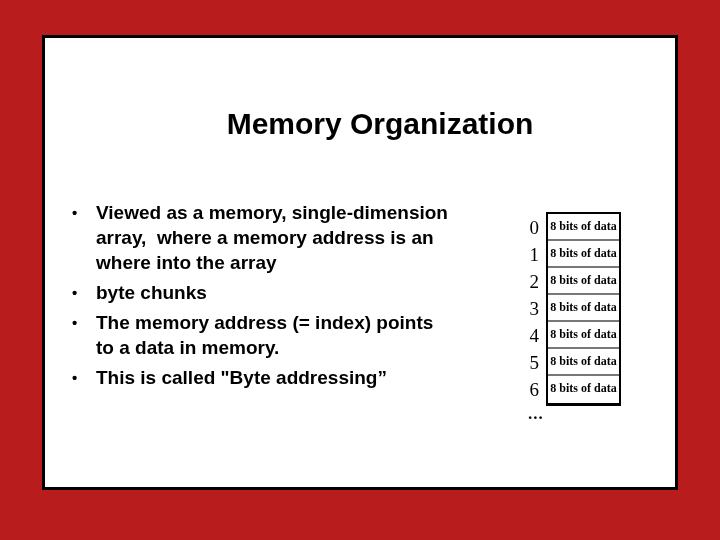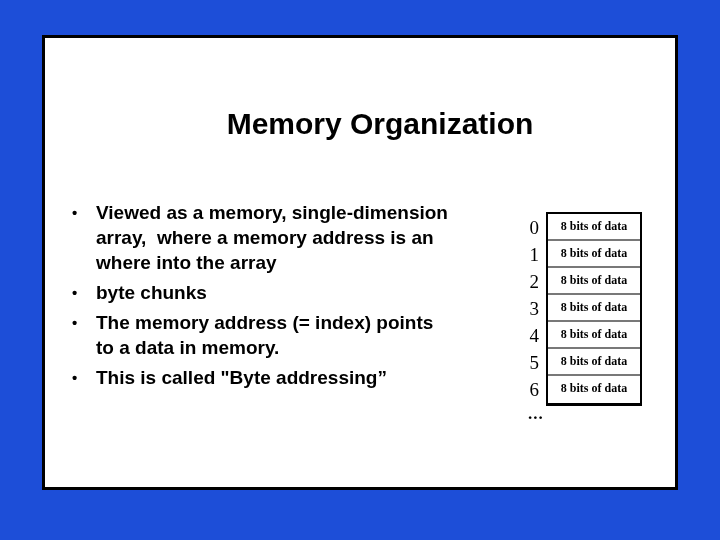--- a/index.html
+++ b/index.html
@@ -8,21 +8,21 @@
     background: #ffffff;
     width: 720px;
     height: 540px;
     overflow: hidden;
     font-family: "Liberation Sans", sans-serif;
   }
   .canvas {
     position: relative;
     width: 720px;
     height: 540px;
-    background: #1d4ed8;
+    background: #b91c1c;
   }
   .slide-frame {
     position: absolute;
     left: 42px;
     top: 35px;
     width: 636px;
     height: 455px;
     border: 3px solid #000000;
     box-sizing: border-box;
     background: #ffffff;
@@ -86,21 +86,21 @@
   .addr-label {
     height: 27px;
     line-height: 27px;
     text-align: right;
     padding-right: 7px;
     font-family: "Liberation Serif", serif;
     font-size: 19px;
     color: #000000;
   }
   .mem-table {
-    width: 96px;
+    width: 75px;
     border: 2px solid #000000;
     border-bottom-width: 3px;
     box-sizing: border-box;
     background: #ffffff;
   }
   .mem-cell {
     height: 27px;
     box-sizing: border-box;
     border-bottom: 2px solid #787878;
     text-align: center;

